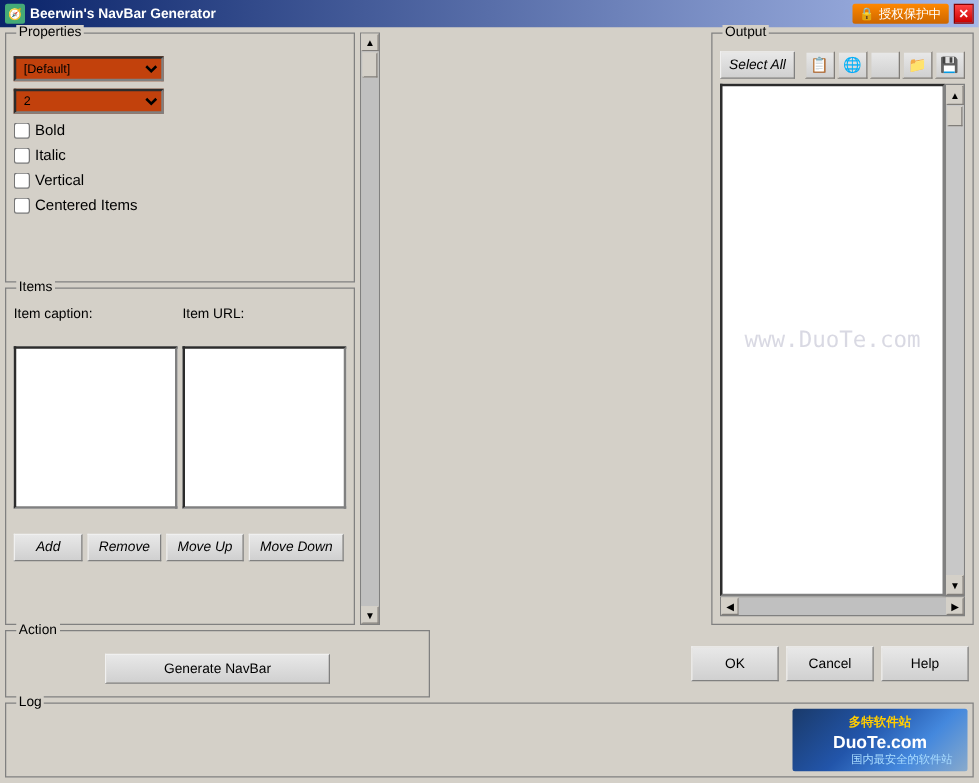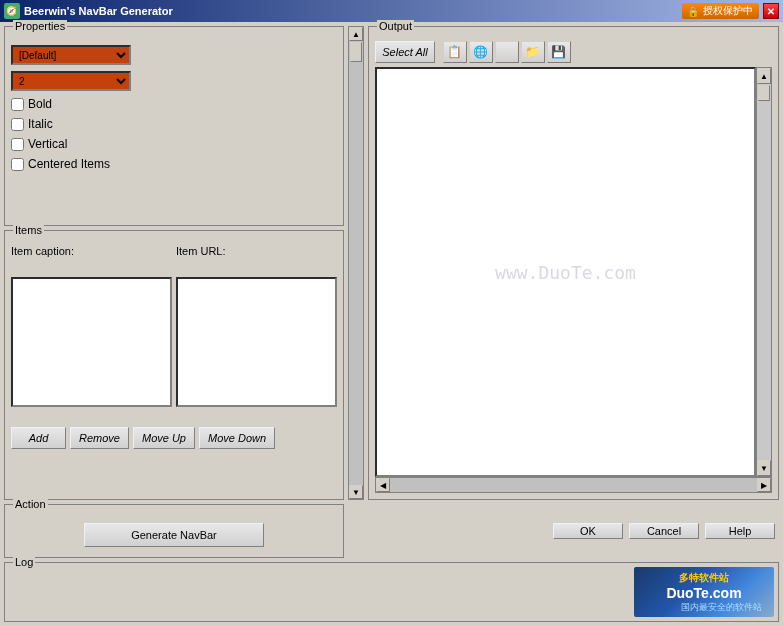--- a/index.html
+++ b/index.html
@@ -81,21 +81,21 @@
 
     
     .content-area {
       display: flex;
       flex: 1;
       gap: 4px;
     }
 
     
     .left-panel {
-      width: 340px;
+      width: 280px;
       display: flex;
       flex-direction: column;
       gap: 4px;
     }
 
     
     .group-box {
       border: 1px solid #808080;
       border-top: 1px solid #808080;
       position: relative;
@@ -235,20 +235,21 @@
       background: #d4d0c8;
       border: 1px outset #d4d0c8;
       margin: 1px auto;
     }
 
     
     .right-panel {
       flex: 1;
       display: flex;
       flex-direction: column;
+      align-items: flex-end;
     }
     .output-group {
       flex: 1;
       display: flex;
       flex-direction: column;
     }
     .output-toolbar {
       display: flex;
       align-items: center;
       gap: 2px;
@@ -308,21 +309,21 @@
     }
     .dialog-btn {
       background: linear-gradient(to bottom, #e8e8e8, #d0d0d0);
       border: 1px solid #808080;
       border-top: 1px solid #f0f0f0;
       border-left: 1px solid #f0f0f0;
       padding: 3px 12px;
       font-size: 11px;
       cursor: pointer;
       width: 70px;
-      height: 16px;
+      height: 28px;
       display: flex;
       align-items: center;
       justify-content: center;
     }
 
     
     .log-group {
       margin-top: 4px;
       height: 60px;
     }

